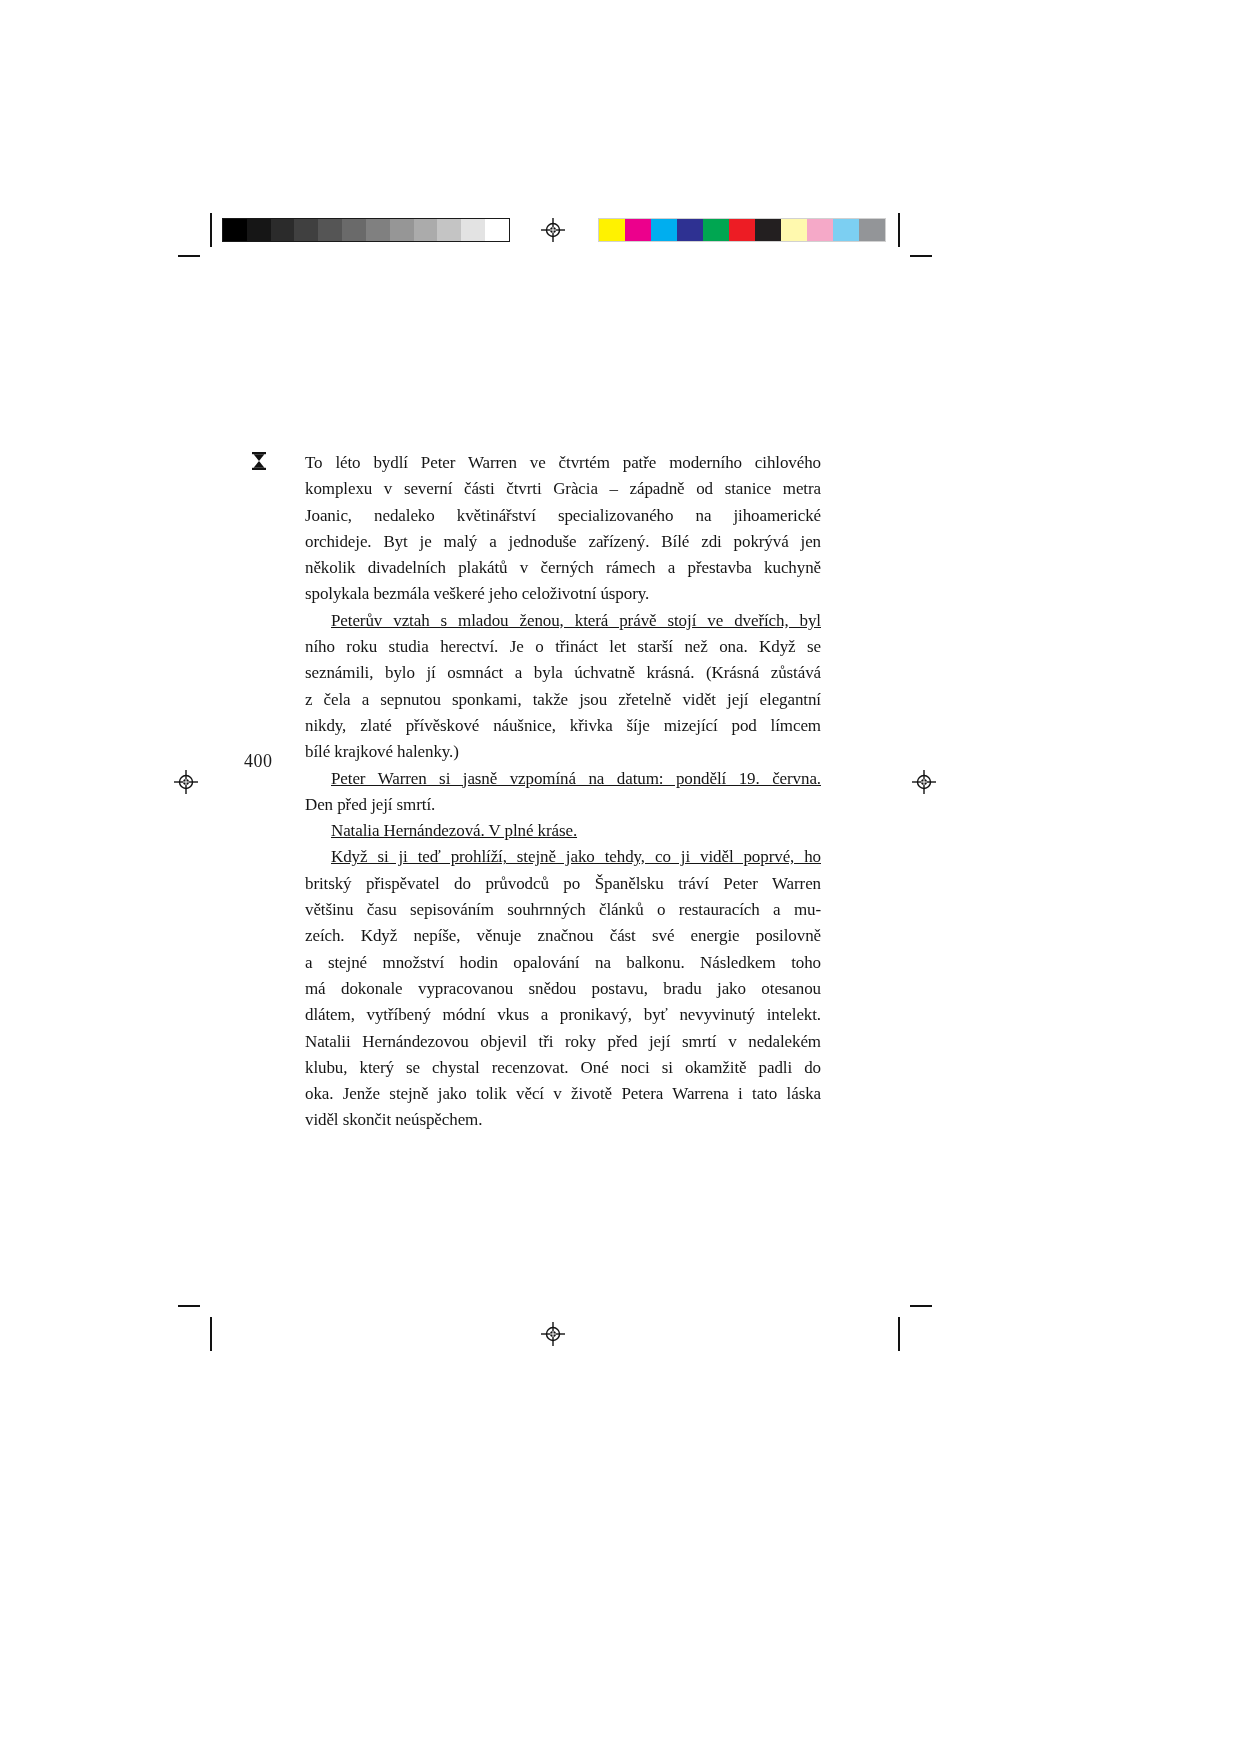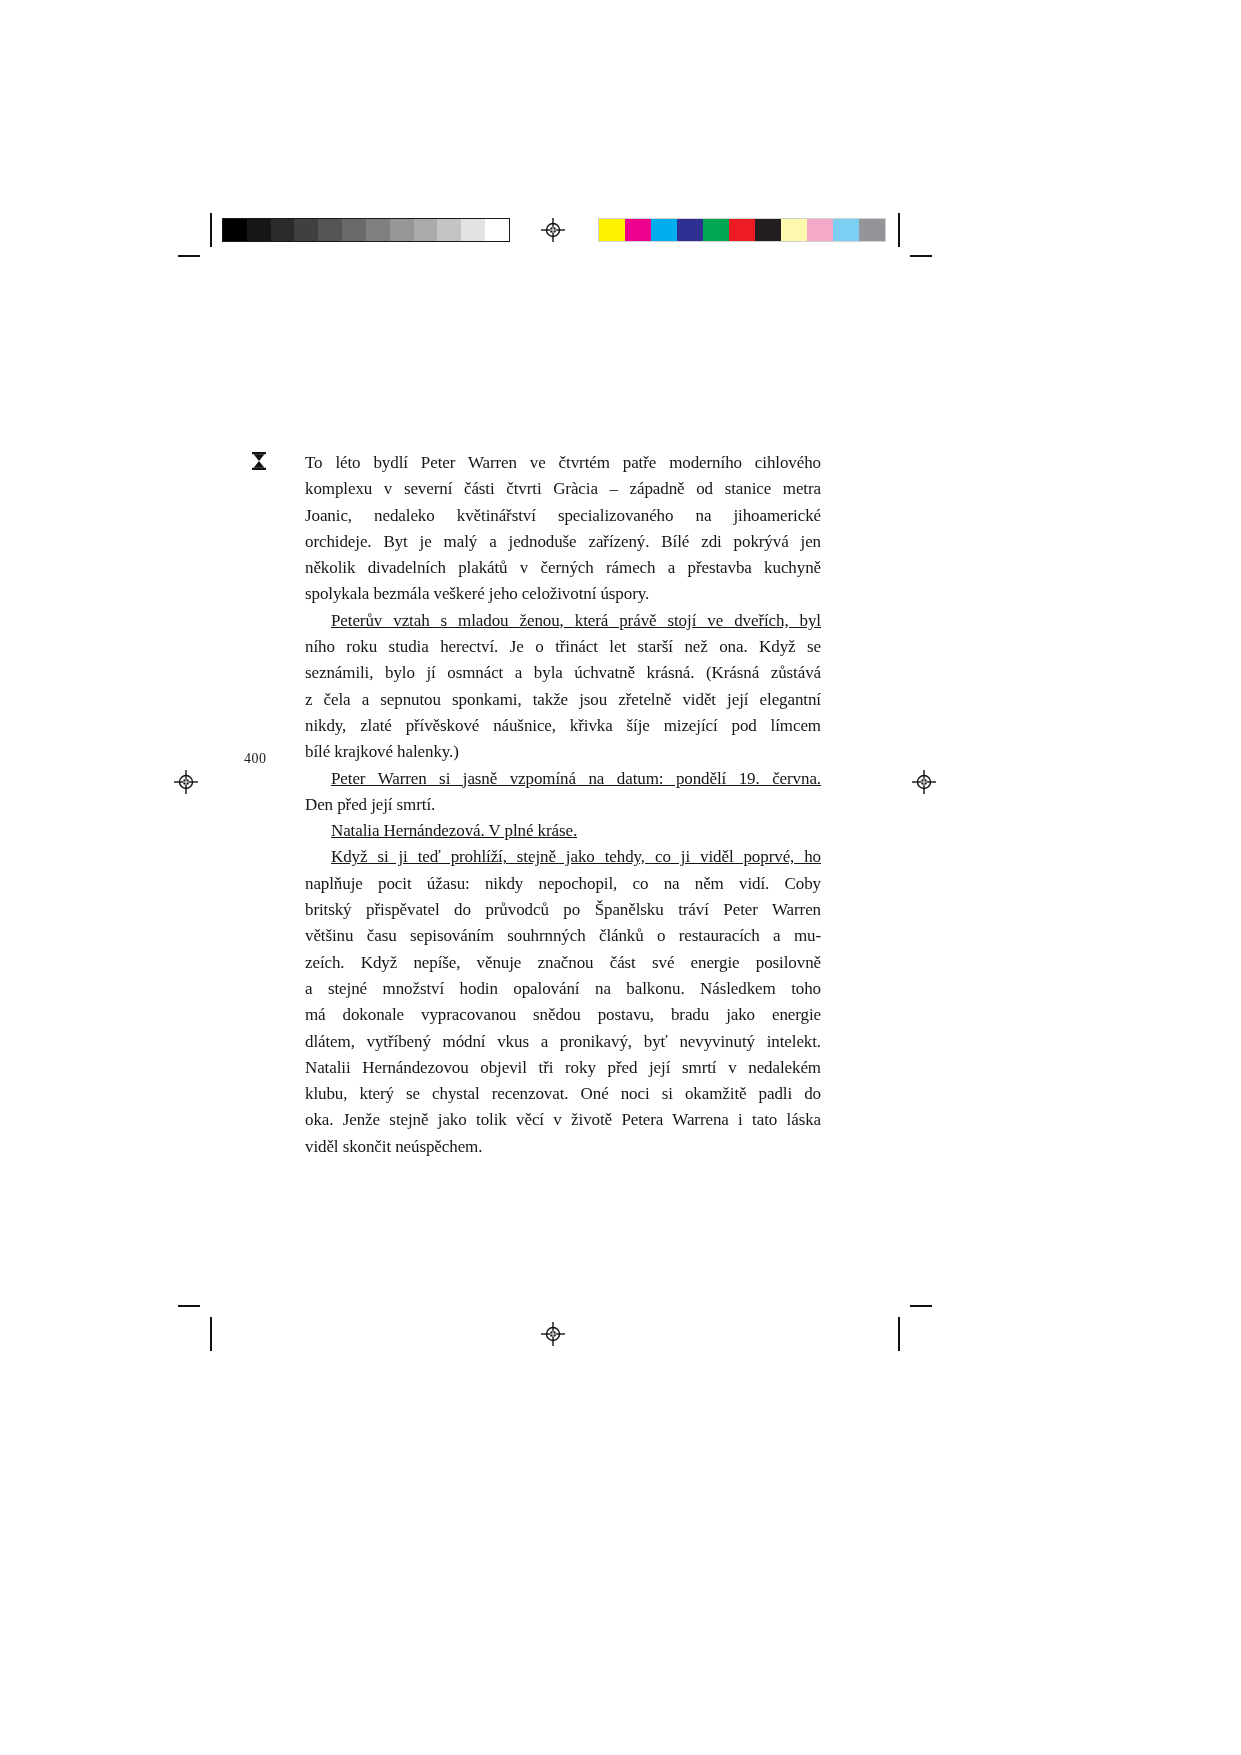--- a/index.html
+++ b/index.html
@@ -35,21 +35,21 @@
   .crop-h { width: 22px; height: 1.5px; }
 
   
   .regmark { position: absolute; width: 24px; height: 24px; }
 
   
   .pagenum {
     position: absolute;
     left: 244px;
     top: 751px;
-    font-size: 14px;
+    font-size: 18px;
     letter-spacing: 0.5px;
     color: #1a1a1a;
   }
 
   
   .chapter-marker { position: absolute; left: 252px; top: 452px; }
 
   
   .body-text {
     position: absolute;
@@ -165,26 +165,25 @@
       <div class="line indent">Peterův vztah s mladou ženou, která právě stojí ve dveřích, byl</div>
       <div class="line">ního roku studia herectví. Je o třináct let starší než ona. Když se</div>
       <div class="line">seznámili, bylo jí osmnáct a byla úchvatně krásná. (Krásná zůstává</div>
       <div class="line">z čela a sepnutou sponkami, takže jsou zřetelně vidět její elegantní</div>
       <div class="line">nikdy, zlaté přívěskové náušnice, křivka šíje mizející pod límcem</div>
       <div class="line last">bílé krajkové halenky.)</div>
       <div class="line indent">Peter Warren si jasně vzpomíná na datum: pondělí 19. června.</div>
       <div class="line last">Den před její smrtí.</div>
       <div class="line last indent">Natalia Hernándezová. V plné kráse.</div>
       <div class="line indent">Když si ji teď prohlíží, stejně jako tehdy, co ji viděl poprvé, ho</div>
-      <div class="line">naplňuje pocit úžasu: nikdy nepochopil, co na něm vidí. Coby</div>
       <div class="line">britský přispěvatel do průvodců po Španělsku tráví Peter Warren</div>
       <div class="line">většinu času sepisováním souhrnných článků o restauracích a mu-</div>
       <div class="line">zeích. Když nepíše, věnuje značnou část své energie posilovně</div>
       <div class="line">a stejné množství hodin opalování na balkonu. Následkem toho</div>
-      <div class="line">má dokonale vypracovanou snědou postavu, bradu jako energie</div>
+      <div class="line">má dokonale vypracovanou snědou postavu, bradu jako otesanou</div>
       <div class="line">dlátem, vytříbený módní vkus a pronikavý, byť nevyvinutý intelekt.</div>
       <div class="line">Natalii Hernándezovou objevil tři roky před její smrtí v nedalekém</div>
       <div class="line">klubu, který se chystal recenzovat. Oné noci si okamžitě padli do</div>
       <div class="line">oka. Jenže stejně jako tolik věcí v životě Petera Warrena i tato láska</div>
       <div class="line last">viděl skončit neúspěchem.</div>
     </div>
 
   <div class="cropline crop-h" style="left:178px; top:1305px;"></div>
   <div class="cropline crop-h" style="left:910px; top:1305px;"></div>
   <div class="cropline crop-v" style="left:210px; top:1317px;"></div>

